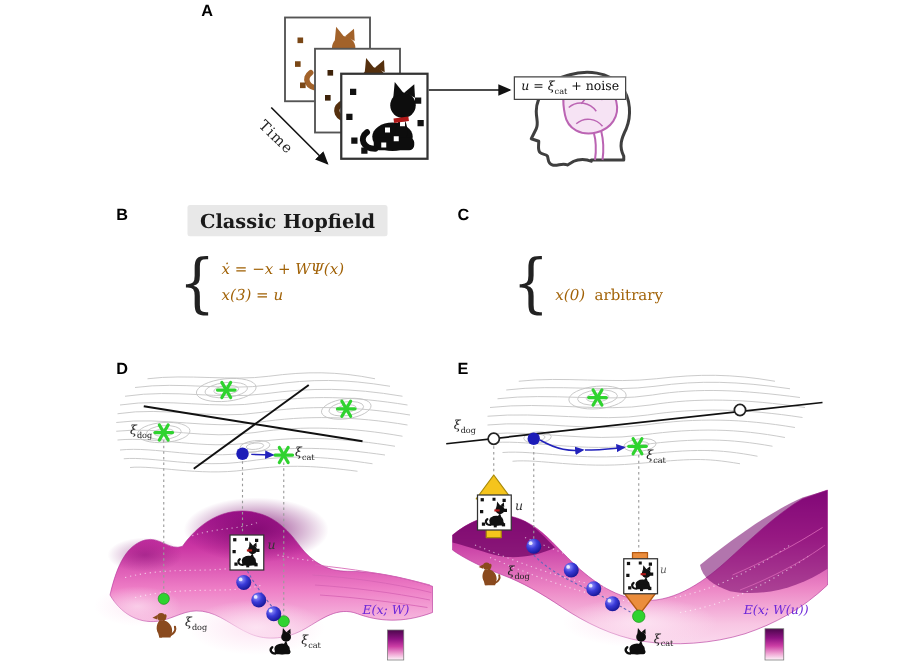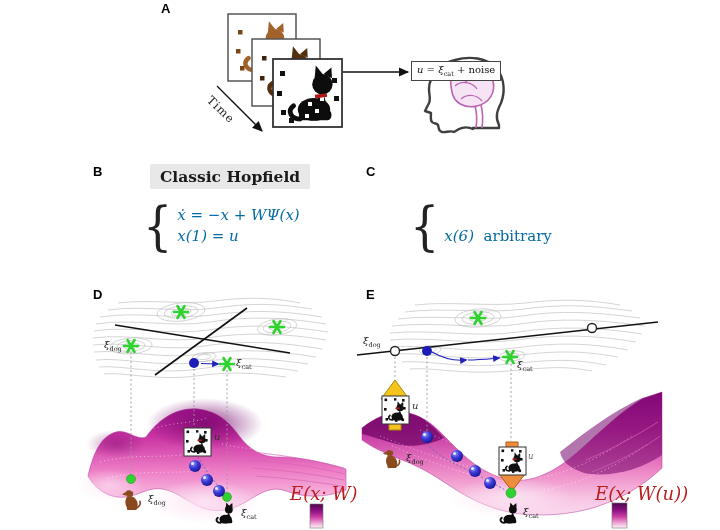--- a/index.html
+++ b/index.html
@@ -5,29 +5,29 @@
   html,body{margin:0;padding:0;background:#fff;}
   #fig{position:relative;width:720px;height:530px;background:#fff;overflow:hidden;
        font-family:"DejaVu Serif",serif;}
   #gfx{position:absolute;left:0;top:0;z-index:1;}
   .ov{position:absolute;z-index:5;}
   .plabel{font-family:"Liberation Sans",sans-serif;font-weight:bold;font-size:13px;color:#000;}
   .ptitle{background:#e8e8e8;border-radius:2px;padding:3px 10px;
           font-family:"DejaVu Serif",serif;font-weight:bold;font-size:15.5px;color:#1a1a1a;}
   .eqgrp{display:flex;align-items:center;}
   .brace{font-size:46px;font-weight:400;color:#222;transform:scaleY(1.12);line-height:46px;margin-right:5px;}
-  .eqlines{font-size:15px;line-height:21px;color:#0369a1;}
+  .eqlines{font-size:12px;line-height:21px;color:#a16207;}
   .mi{font-style:italic;}
   .eqbox{border:1.2px solid #444;background:#fff;padding:2px 5px;font-size:10px;color:#111;white-space:nowrap;}
   .eqbox sub,.xi sub{font-size:6.5px;}
   .xi{font-size:10px;color:#222;white-space:nowrap;}
   .xi .b{font-style:italic;}
   .ulab{font-style:italic;font-size:10px;color:#333;}
   .ulab.small{font-size:8.5px;color:#666;}
-  .energy{font-style:italic;font-size:18px;color:#b91c1c;white-space:nowrap;}
+  .energy{font-style:italic;font-size:10px;color:#6d28d9;white-space:nowrap;}
   .timelab{font-size:11.5px;color:#222;transform:rotate(44deg);transform-origin:left top;letter-spacing:1px;}
 </style>
 </head>
 <body>
 
 <div id="fig">
 
 <svg id="gfx" width="720" height="530" viewBox="0 0 720 530">
 <defs>
   <linearGradient id="surfD" x1="0" y1="405" x2="0" y2="515" gradientUnits="userSpaceOnUse">
@@ -363,26 +363,26 @@
 
 <div class="ov timelab" style="left:214px;top:93px;">Time</div>
 
 <div class="ov eqbox" style="left:411px;top:61px;"><span class="mi">u = ξ</span><sub>cat</sub><span> + noise</span></div>
 
 <div class="ov ptitle" style="left:150px;top:164px;">Classic Hopfield</div>
 
 <div class="ov eqgrp" style="left:143px;top:203px;">
   <span class="brace">{</span>
   <span class="eqlines"><span class="mi">ẋ = −x + WΨ(x)</span><br>
-  <span class="mi">x(1) = u</span></span>
+  <span class="mi">x(3) = u</span></span>
 </div>
 <div class="ov eqgrp" style="left:410px;top:203px;">
   <span class="brace">{</span>
   <span class="eqlines"><br>
-  <span class="mi">x(6)</span>&nbsp;&nbsp;<span>arbitrary</span></span>
+  <span class="mi">x(0)</span>&nbsp;&nbsp;<span>arbitrary</span></span>
 </div>
 
 <div class="ov xi" style="left:104px;top:339px;"><span class="b">ξ</span><sub>dog</sub></div>
 <div class="ov xi" style="left:236px;top:357px;"><span class="b">ξ</span><sub>cat</sub></div>
 <div class="ov ulab" style="left:214px;top:431px;">u</div>
 <div class="ov xi" style="left:148px;top:493px;"><span class="b">ξ</span><sub>dog</sub></div>
 <div class="ov xi" style="left:241px;top:507px;"><span class="b">ξ</span><sub>cat</sub></div>
 <div class="ov energy" style="left:290px;top:483px;">E(x; W)</div>
 
 <div class="ov xi" style="left:363px;top:335px;"><span class="b">ξ</span><sub>dog</sub></div>

